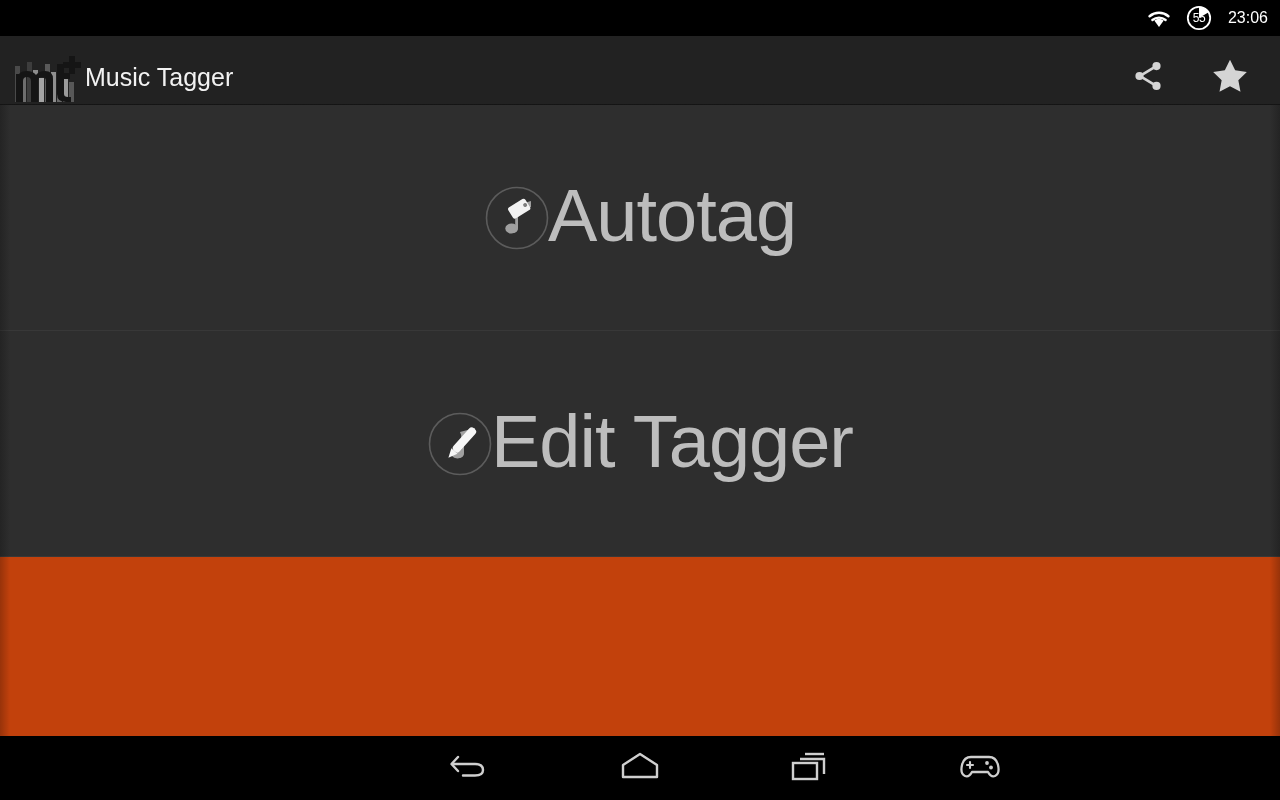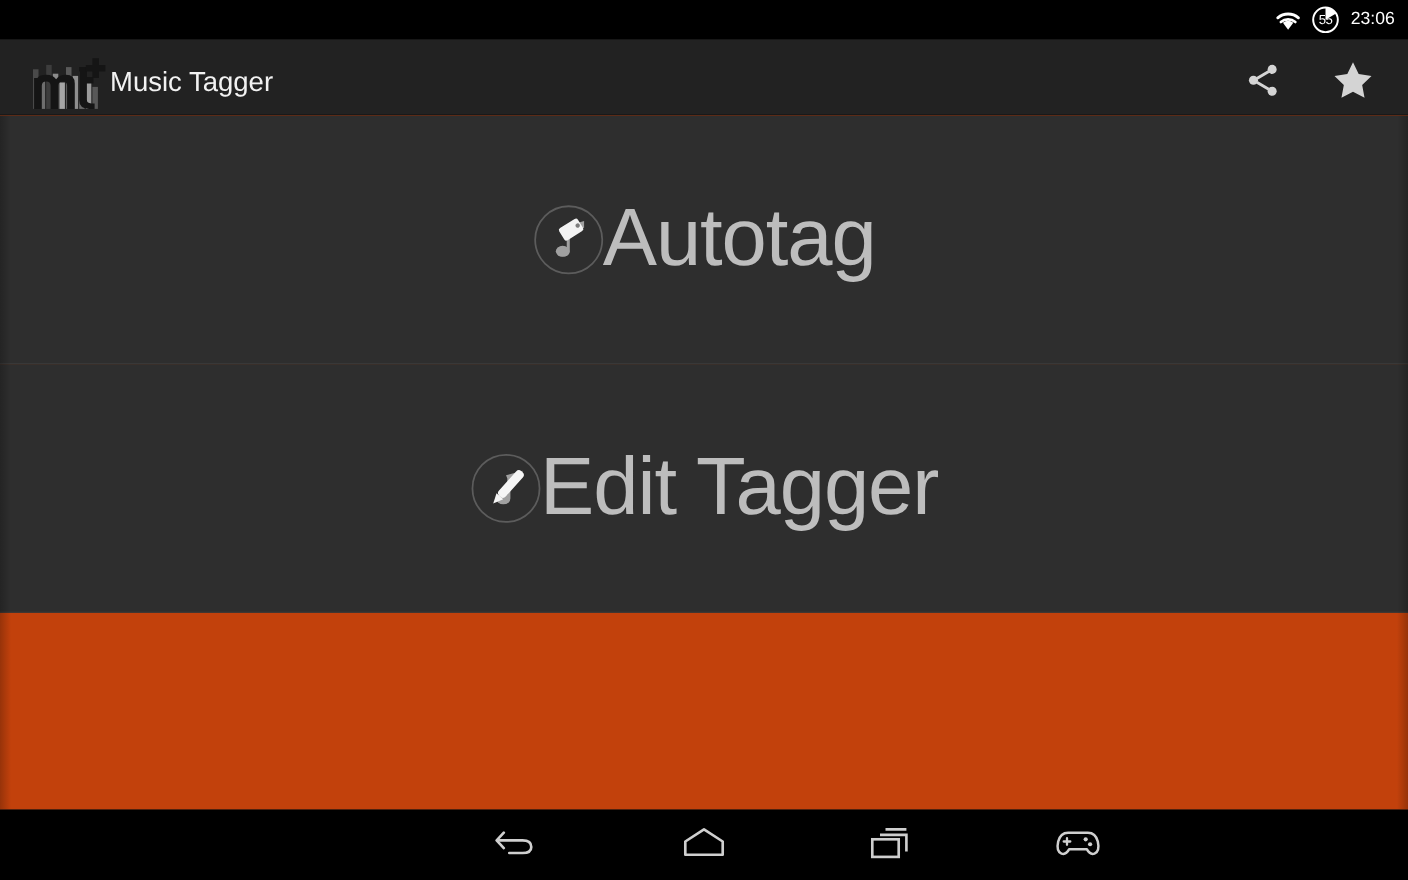--- a/index.html
+++ b/index.html
@@ -27,21 +27,21 @@
     height: 36px;
     background: #000;
     display: flex;
     align-items: center;
     justify-content: flex-end;
     padding-right: 12px;
   }
   .status-right {
     display: flex;
     align-items: center;
-    gap: 8px;
+    gap: 14px;
   }
   .wifi-icon { width: 26px; height: 20px; position: relative; display:block; }
   .batt-icon { width: 26px; height: 26px; position: relative; display:block; }
   .batt-text {
     position: absolute;
     top: 0; left: 0; width: 26px; height: 26px;
     display: flex; align-items: center; justify-content: center;
     font-size: 12px; color: #fff; font-family: "Liberation Sans", sans-serif;
     letter-spacing: -0.5px;
   }
@@ -55,22 +55,21 @@
 
   
   #action-bar {
     position: absolute;
     top: 36px; left: 0;
     width: 1280px;
     height: 84px;
     background: #222222;
     display: flex;
     align-items: center;
-    border-bottom: 6px solid #1d4ed8;
-    padding-left: 15px;
+    border-bottom: 1px solid #1d4ed8;
   }
   #app-logo {
     width: 68px;
     height: 52px;
     margin-left: 13px;
     position: relative;
     flex: none;
   }
   #app-title {
     color: #f2f2f2;

